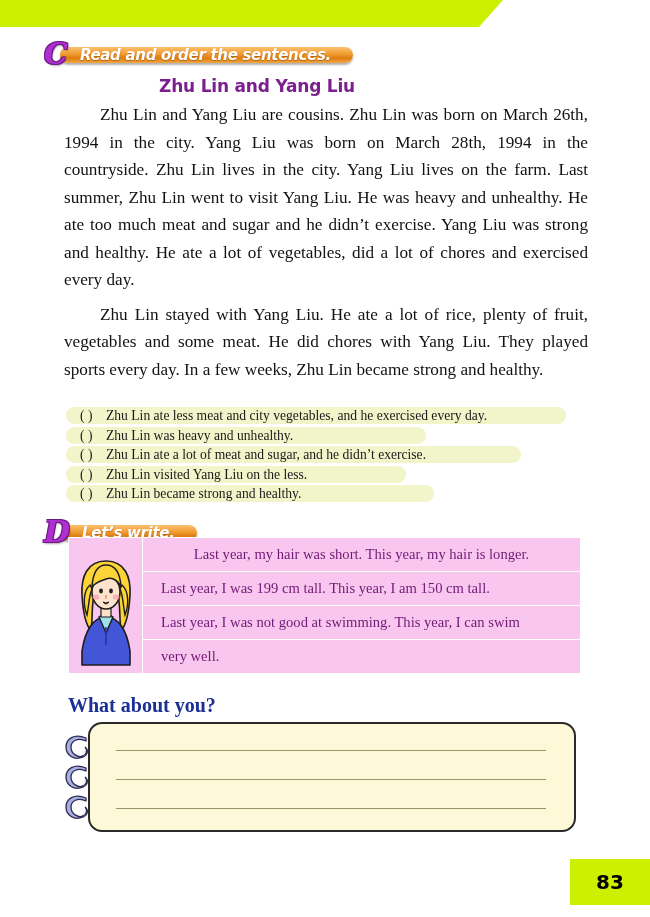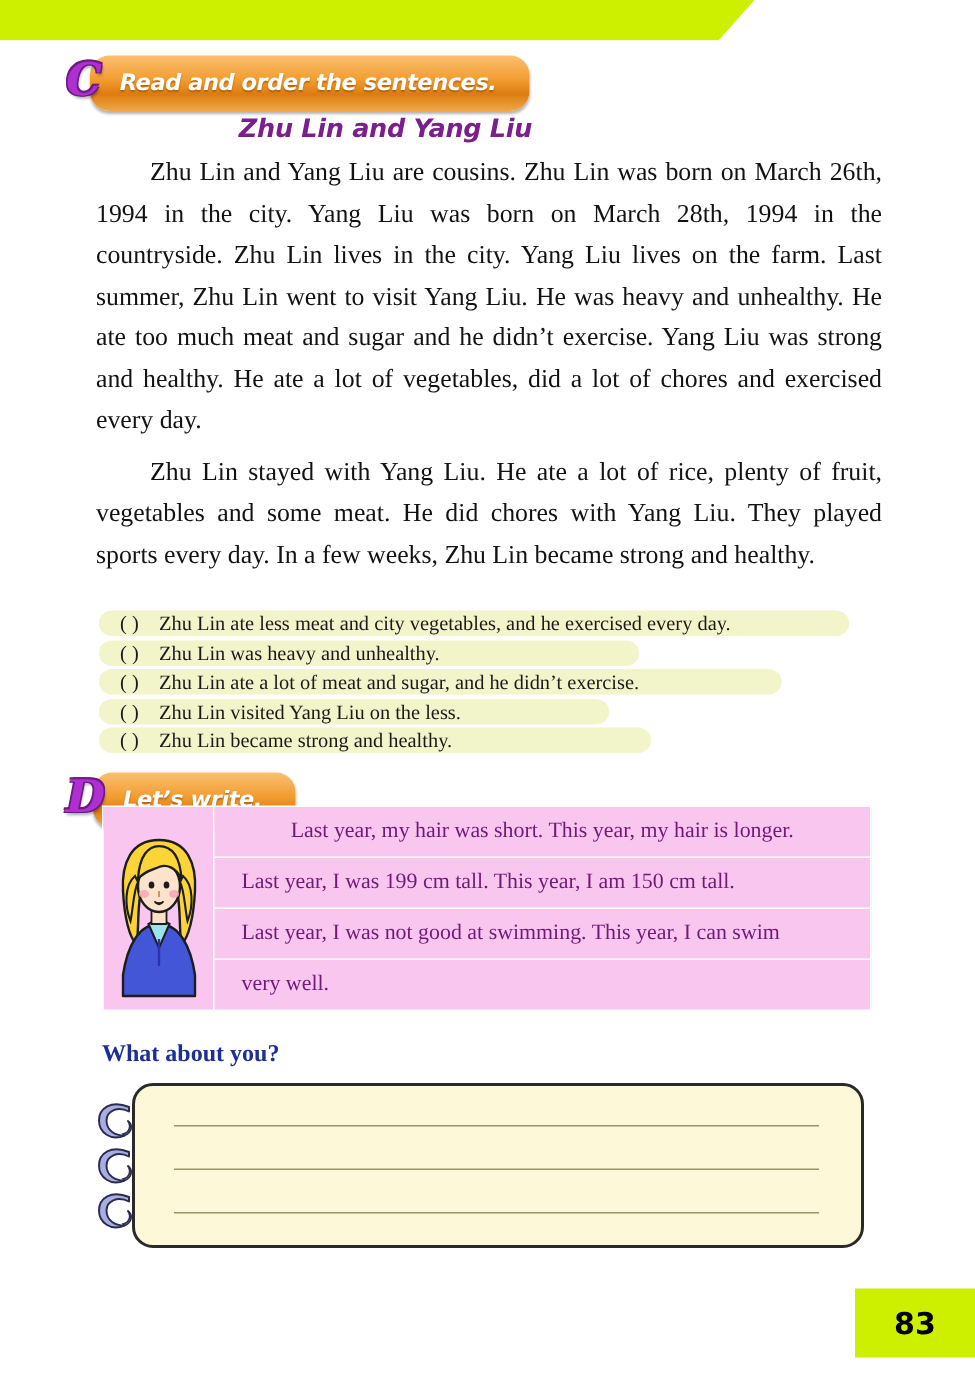--- a/index.html
+++ b/index.html
@@ -45,21 +45,21 @@
        1px -1px 0 #6e1a85,
       -1px  1px 0 #6e1a85,
        1px  1px 0 #6e1a85,
        1px  2px 2px rgba(0,0,0,.35);
     z-index: 3;
     margin-right: -8px;
     position: relative;
     top: -1px;
   }
   .pill {
-    height: 37px;
+    height: 16px;
     border-radius: 13px;
     background: linear-gradient(to bottom,
         #f7a94b 0%, #f29227 35%, #e07c12 60%, #f6b濃 60%, #f0a03a 100%);
     background: linear-gradient(to bottom, #f9b95e 0%, #f09428 42%, #dd7a0d 72%, #eea council 72%, #f2a442 100%);
     background: linear-gradient(to bottom, #fbc070 0%, #f19b2f 45%, #dd7c10 70%, #f0a845 100%);
     box-shadow: 0 2px 2px rgba(0,0,0,.3);
     display: flex;
     align-items: center;
     padding: 0 22px 0 20px;
   }
@@ -78,21 +78,20 @@
   #head-d { left: 44px; top: 518px; }
 
   
   .story-title {
     position: absolute;
     left: 0; top: 76px;
     width: 514px;
     text-align: center;
     font-family: "DejaVu Sans", sans-serif;
     font-weight: bold;
-    font-style: italic;
     font-size: 17px;
     color: #7b1f8f;
     letter-spacing: -0.2px;
   }
 
   
   .story {
     position: absolute;
     left: 64px;
     top: 101px;
@@ -172,21 +171,21 @@
   .girl { position: relative; width: 66px; height: 122px; display: inline-block; }
   .girl svg { display: block; }
 
   
   .what-about {
     position: absolute;
     left: 68px;
     top: 694px;
     font-family: "Liberation Serif", serif;
     font-weight: bold;
-    font-size: 16px;
+    font-size: 20px;
     color: #1b2f96;
   }
 
   
   .notebook {
     position: absolute;
     left: 88px;
     top: 722px;
     width: 488px;
     height: 110px;

